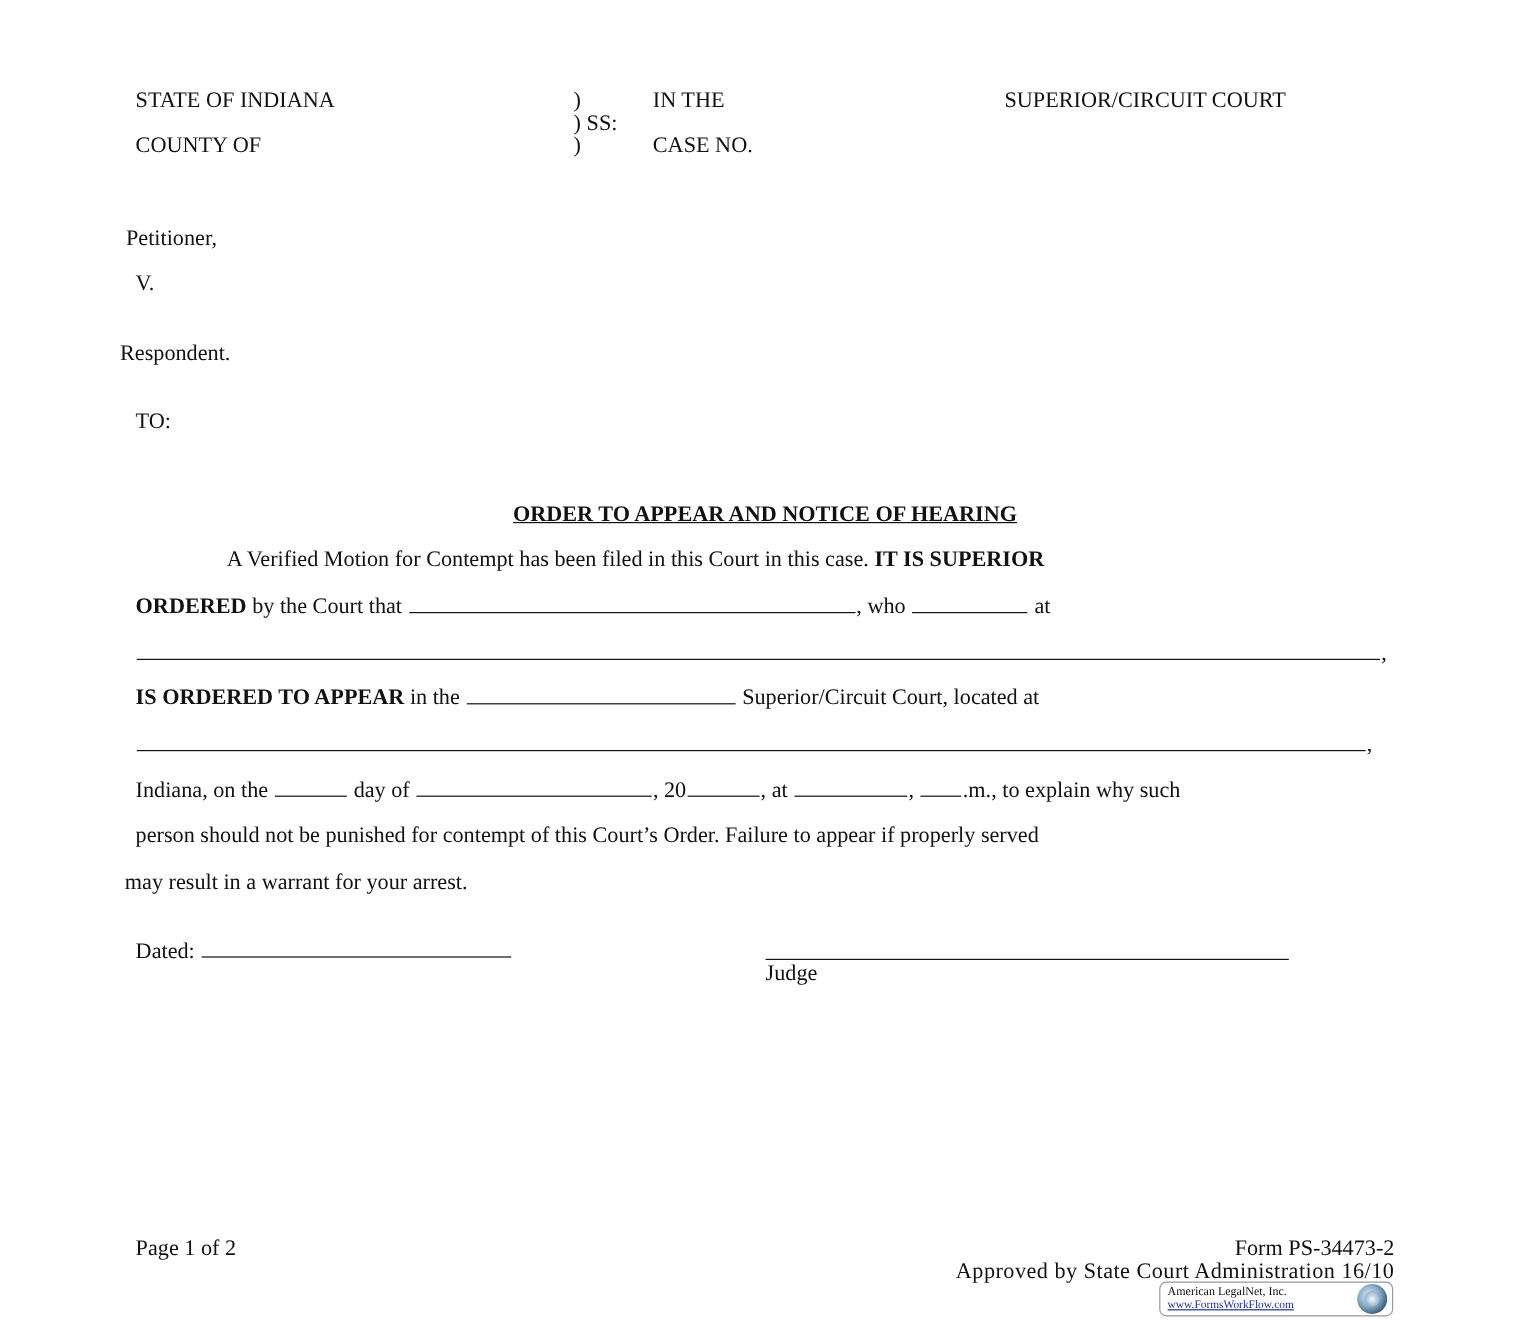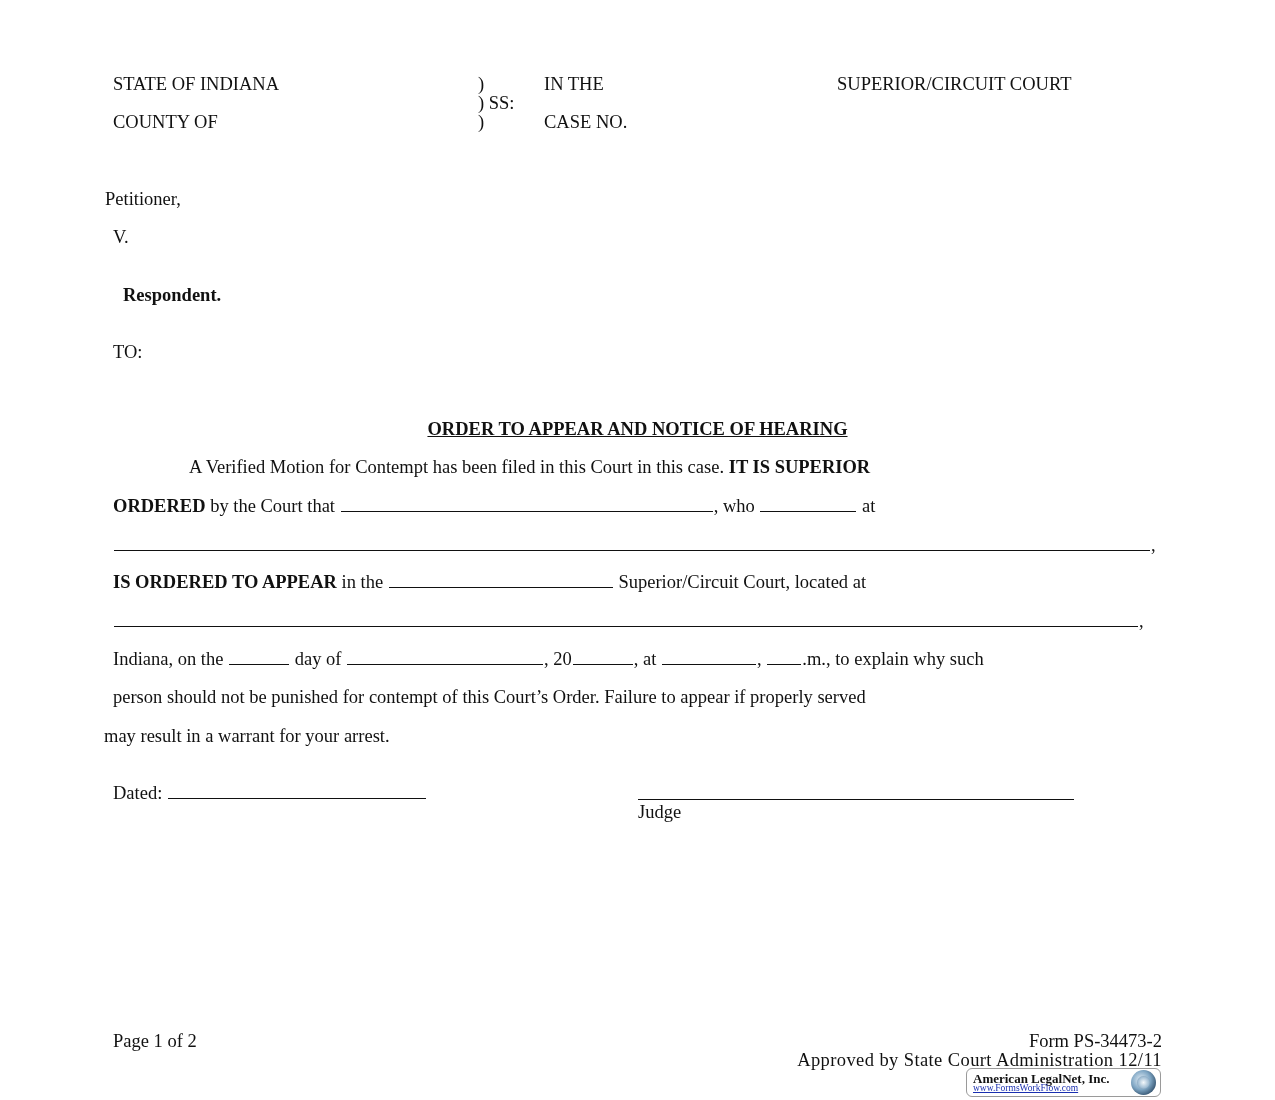--- a/index.html
+++ b/index.html
@@ -10,21 +10,21 @@
   }
   .abs { position: absolute; white-space: nowrap; }
   .t18 { font-size: 18.5px; }
   .b { font-weight: bold; }
   .u { text-decoration: underline; }
   .line { display: inline-block; border-bottom: 1.3px solid #111; height: 1px; vertical-align: baseline; margin: 0 1px; }
   .logo {
     position: absolute; left: 966px; top: 1068px; width: 195px; height: 29px;
     border: 1px solid #9a9a9a; border-radius: 6px; box-sizing: border-box; background: #fff;
   }
-  .logo .l1 { position: absolute; left: 6px; top: 2px; font-size: 13px; font-weight: bold; font-family: "Liberation Serif", serif; color: #111; }
+  .logo .l1 { position: absolute; left: 6px; top: 2px; font-size: 10px; font-weight: normal; font-family: "Liberation Serif", serif; color: #111; }
   .logo .l2 { position: absolute; left: 6px; top: 14px; font-size: 9.5px; color: #1a2fb0; text-decoration: underline; font-family: "Liberation Serif", serif; }
   .logo .globe {
     position: absolute; right: 4px; top: 1px; width: 25px; height: 25px; border-radius: 50%;
     background: radial-gradient(circle at 40% 40%, #e6f0f8 0%, #7fa6c4 45%, #2c4a66 80%, #111 100%);
   }
   .logo .globe::after {
     content: ""; position: absolute; left: 6px; top: 6px; width: 13px; height: 13px; border-radius: 50%;
     background: radial-gradient(circle at 50% 50%, #f4f8fb 0%, #9fbcd3 60%, #4b6a86 100%);
   }
 </style>
@@ -35,21 +35,21 @@
 <div class="abs t18" style="left:478px; top:74px;">)</div>
 <div class="abs t18" style="left:544px; top:74px;">IN THE</div>
 <div class="abs t18" style="left:837px; top:74px;">SUPERIOR/CIRCUIT COURT</div>
 <div class="abs t18" style="left:478px; top:93px;">) SS:</div>
 <div class="abs t18" style="left:113px; top:112px;">COUNTY OF</div>
 <div class="abs t18" style="left:478px; top:112px;">)</div>
 <div class="abs t18" style="left:544px; top:112px;text-align:center;">CASE NO.</div>
 
 <div class="abs t18" style="left:105px; top:189px;">Petitioner,</div>
 <div class="abs t18" style="left:113px; top:227px;">V.</div>
-<div class="abs t18" style="left:123px; top:285px;font-weight:bold;">Respondent.</div>
+<div class="abs t18" style="left:100px; top:285px;">Respondent.</div>
 <div class="abs t18" style="left:113px; top:342px;">TO:</div>
 
 <div class="abs t18 b u" style="left:0; width:1275px; text-align:center; top:419px;">ORDER TO APPEAR AND NOTICE OF HEARING</div>
 
 <div class="abs t18" style="left:189px; top:457px;">
   <span>A Verified Motion for Contempt has been filed in this Court in this case.</span>
   <span class="b">IT IS SUPERIOR</span>
 </div>
 
 <div class="abs t18" style="left:113px; top:496px;">
@@ -89,19 +89,19 @@
 
 <div class="abs t18" style="left:113px; top:783px;">
   <span>Dated:</span>
   <span class="line" style="width:258px;"></span>
 </div>
 <div class="abs" style="left:638px; top:799px; width:436px; border-bottom:1.3px solid #111;"></div>
 <div class="abs t18" style="left:638px; top:802px;">Judge</div>
 
 <div class="abs t18" style="left:113px; top:1031px;">Page 1 of 2</div>
 <div class="abs t18" style="right:113px; top:1031px; text-align:right;">Form PS-34473-2</div>
-<div class="abs t18" style="right:113px; top:1050px; text-align:right; letter-spacing:0.4px;">Approved by State Court Administration 12/11</div>
+<div class="abs t18" style="right:113px; top:1050px; text-align:right; letter-spacing:0.4px;">Approved by State Court Administration 16/10</div>
 
 <div class="logo">
   <span class="l1">American LegalNet, Inc.</span>
   <span class="l2">www.FormsWorkFlow.com</span>
   <span class="globe"></span>
 </div>
 
 </body></html>

